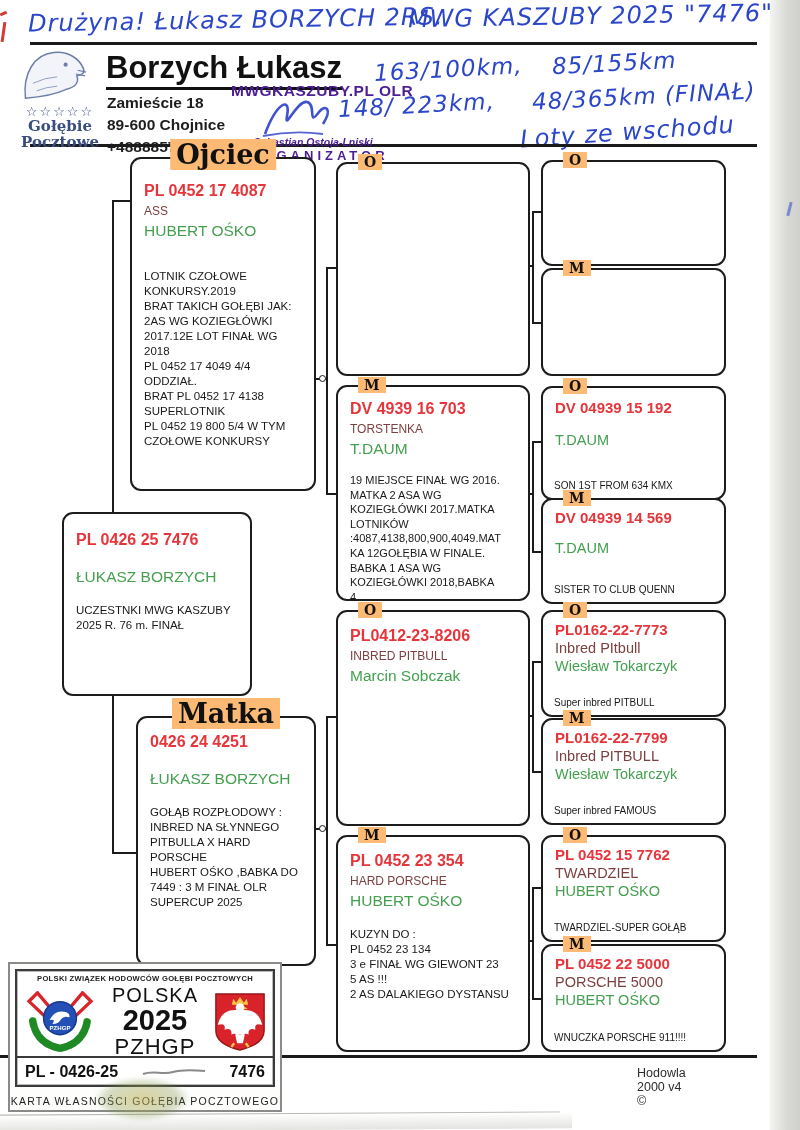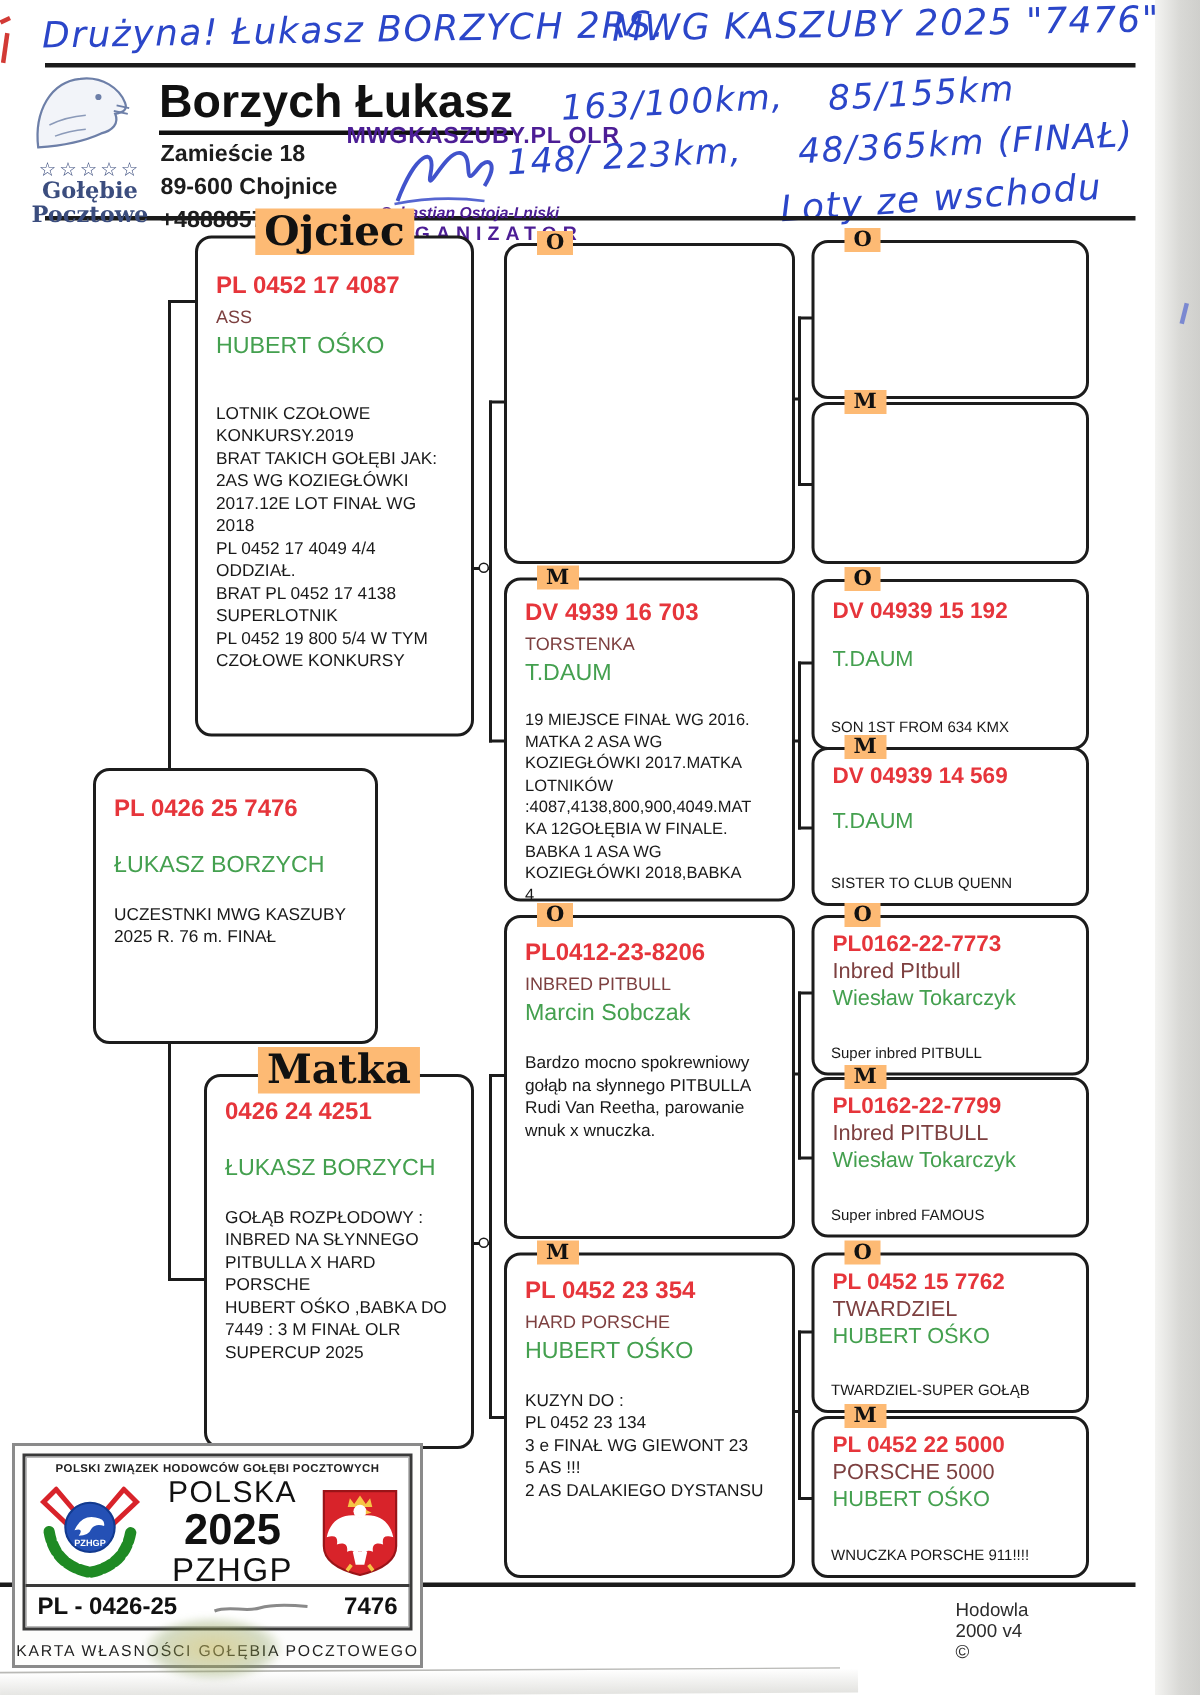--- a/index.html
+++ b/index.html
@@ -212,24 +212,20 @@
 4</div>
     </div>
   </div>
 
   <div class="box" style="left:336px;top:610px;width:190px;height:212px;">
     <div class="tag">O</div>
     <div class="pad" style="padding-top:14px;">
       <div class="ring">PL0412-23-8206</div>
       <div class="bname">INBRED PITBULL</div>
       <div class="breeder">Marcin Sobczak</div>
-      <div class="info mt16">Bardzo mocno spokrewniowy
-gołąb na słynnego PITBULLA
-Rudi Van Reetha, parowanie
-wnuk x wnuczka.</div>
     </div>
   </div>
 
   <div class="box" style="left:336px;top:835px;width:190px;height:213px;">
     <div class="tag">M</div>
     <div class="pad" style="padding-top:14px;">
       <div class="ring">PL 0452 23 354</div>
       <div class="bname">HARD PORSCHE</div>
       <div class="breeder">HUBERT OŚKO</div>
       <div class="info mt16">KUZYN DO :

